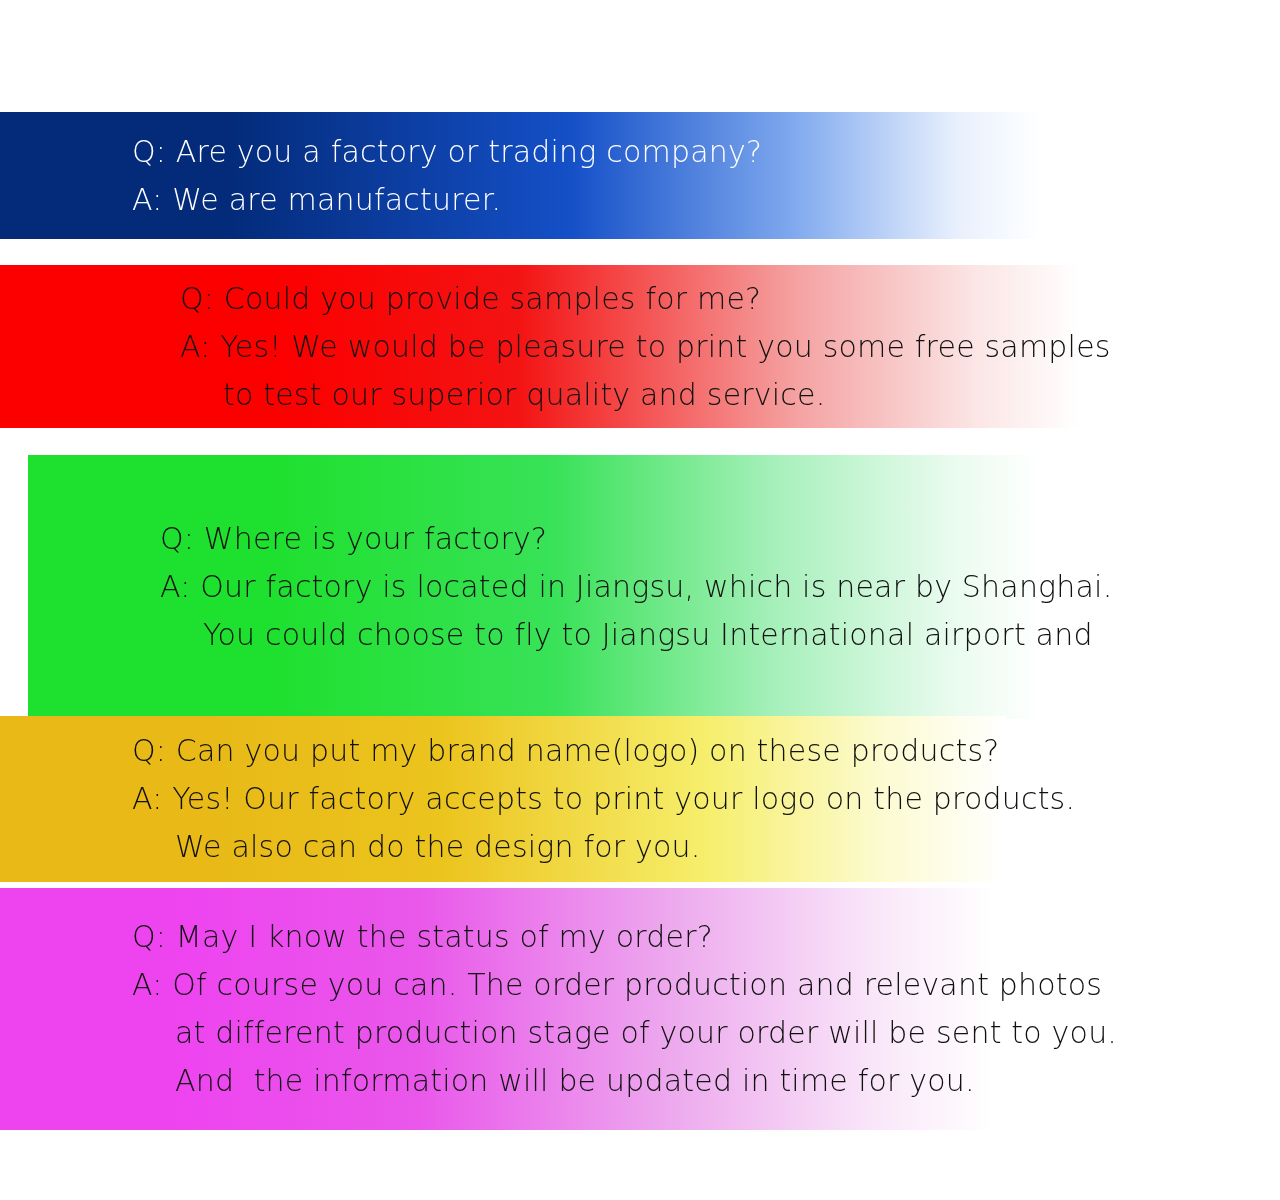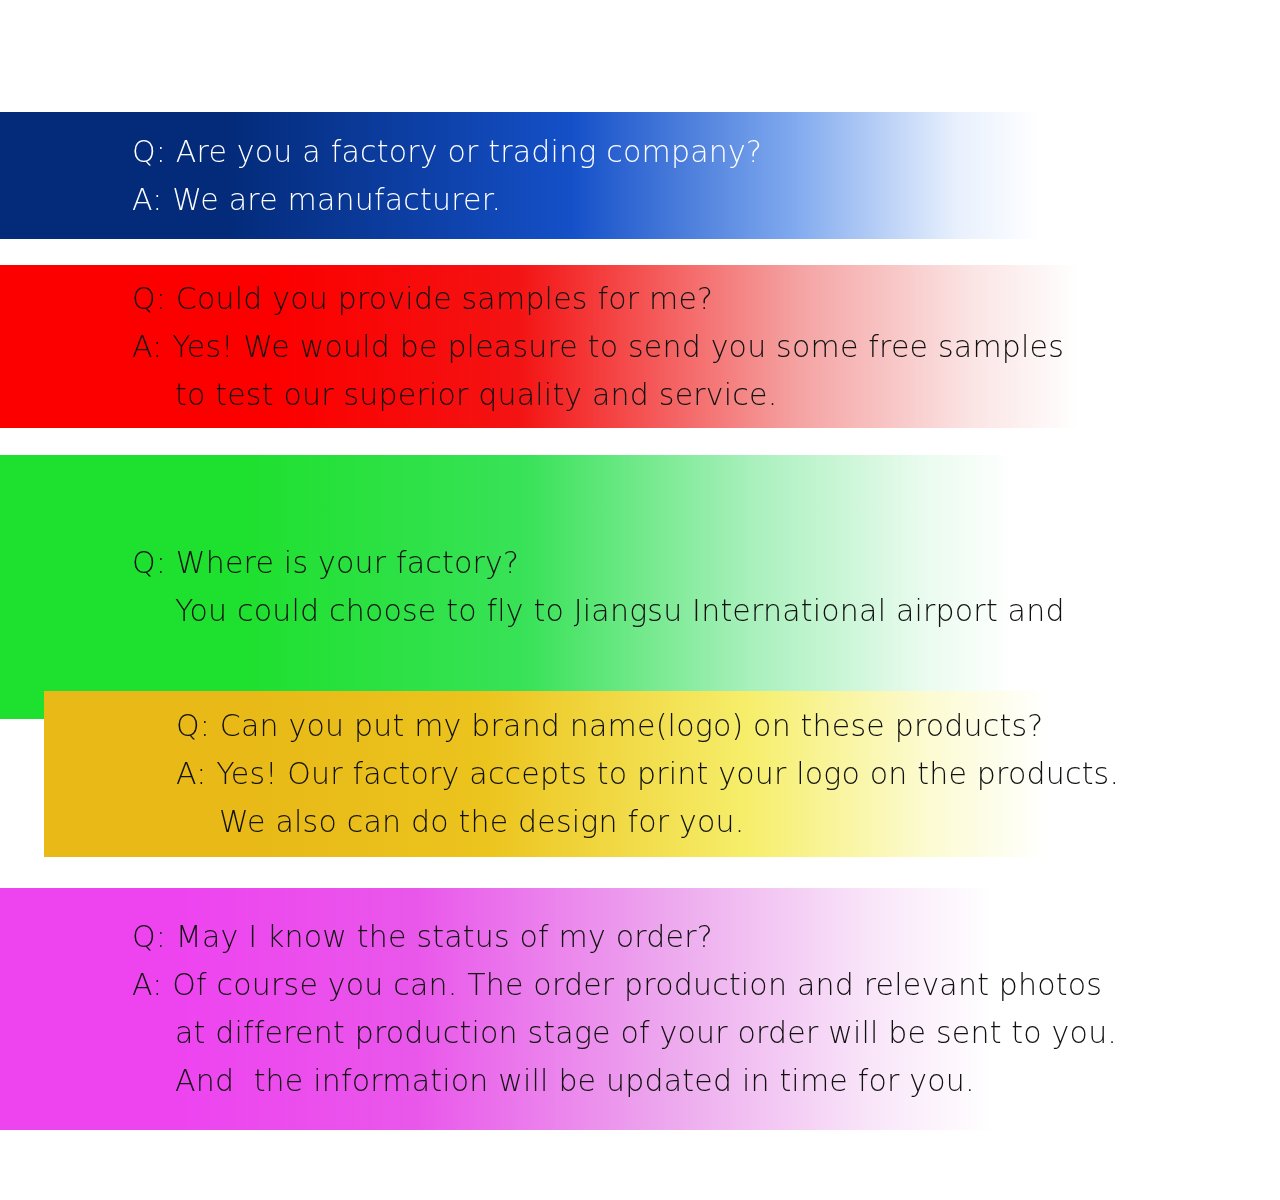--- a/index.html
+++ b/index.html
@@ -57,40 +57,40 @@
   #band-0 .faq-line { color: #ffffff; }
 
   
   #band-1 {
     top: 265px;
     height: 163px;
     width: 1080px;
     background: linear-gradient(to right,
         #fc0000 0%, #fc0000 26%, #f41313 48%, #f5a3a3 74%, #fbe4e4 90%, #ffffff 100%);
   }
-  #band-1 .faq-line { color: #111111; }
+  #band-1 .faq-line { color: #111111; margin-left: 48px; }
 
   
   #band-2 {
     top: 455px;
     height: 264px;
     width: 1014px;
     background: linear-gradient(to right,
         #1ee02e 0%, #1ee02e 24%, #39e258 52%, #a8f0bc 74%, #e9fbee 91%, #ffffff 100%);
+    margin-left: 28px;
   }
   #band-2 .faq-line { color: #111111; }
 
   
   #band-3 {
-    top: 691px;
+    top: 716px;
     height: 166px;
     width: 1006px;
     background: linear-gradient(to right,
         #e8b917 0%, #e8b917 20%, #ecc41e 44%, #f6ee6b 70%, #fcfbd2 88%, #ffffff 100%);
-    margin-left: 44px;
   }
   #band-3 .faq-line { color: #111111; }
 
   
   #band-4 {
     top: 888px;
     height: 242px;
     width: 992px;
     background: linear-gradient(to right,
         #ee44f0 0%, #ee44f0 18%, #e957ea 42%, #edaaee 68%, #f9e6f9 88%, #ffffff 100%);
@@ -102,26 +102,27 @@
 
 <div class="faq-stack">
 
   <section class="faq-band" id="band-0">
     <div class="faq-line">Q: Are you a factory or trading company?</div>
     <div class="faq-line">A: We are manufacturer.</div>
   </section>
 
   <section class="faq-band" id="band-1">
     <div class="faq-line">Q: Could you provide samples for me?</div>
-    <div class="faq-line">A: Yes! We would be pleasure to send you some free samples</div>
+    <div class="faq-line">A: Yes! We would be pleasure to print you some free samples</div>
     <div class="faq-line cont">to test our superior quality and service.</div>
   </section>
 
   <section class="faq-band" id="band-2">
     <div class="faq-line">Q: Where is your factory?</div>
+    <div class="faq-line">A: Our factory is located in Jiangsu, which is near by Shanghai.</div>
     <div class="faq-line cont">You could choose to fly to Jiangsu International airport and</div>
   </section>
 
   <section class="faq-band" id="band-3">
     <div class="faq-line">Q: Can you put my brand name(logo) on these products?</div>
     <div class="faq-line">A: Yes! Our factory accepts to print your logo on the products.</div>
     <div class="faq-line cont">We also can do the design for you.</div>
   </section>
 
   <section class="faq-band" id="band-4">

